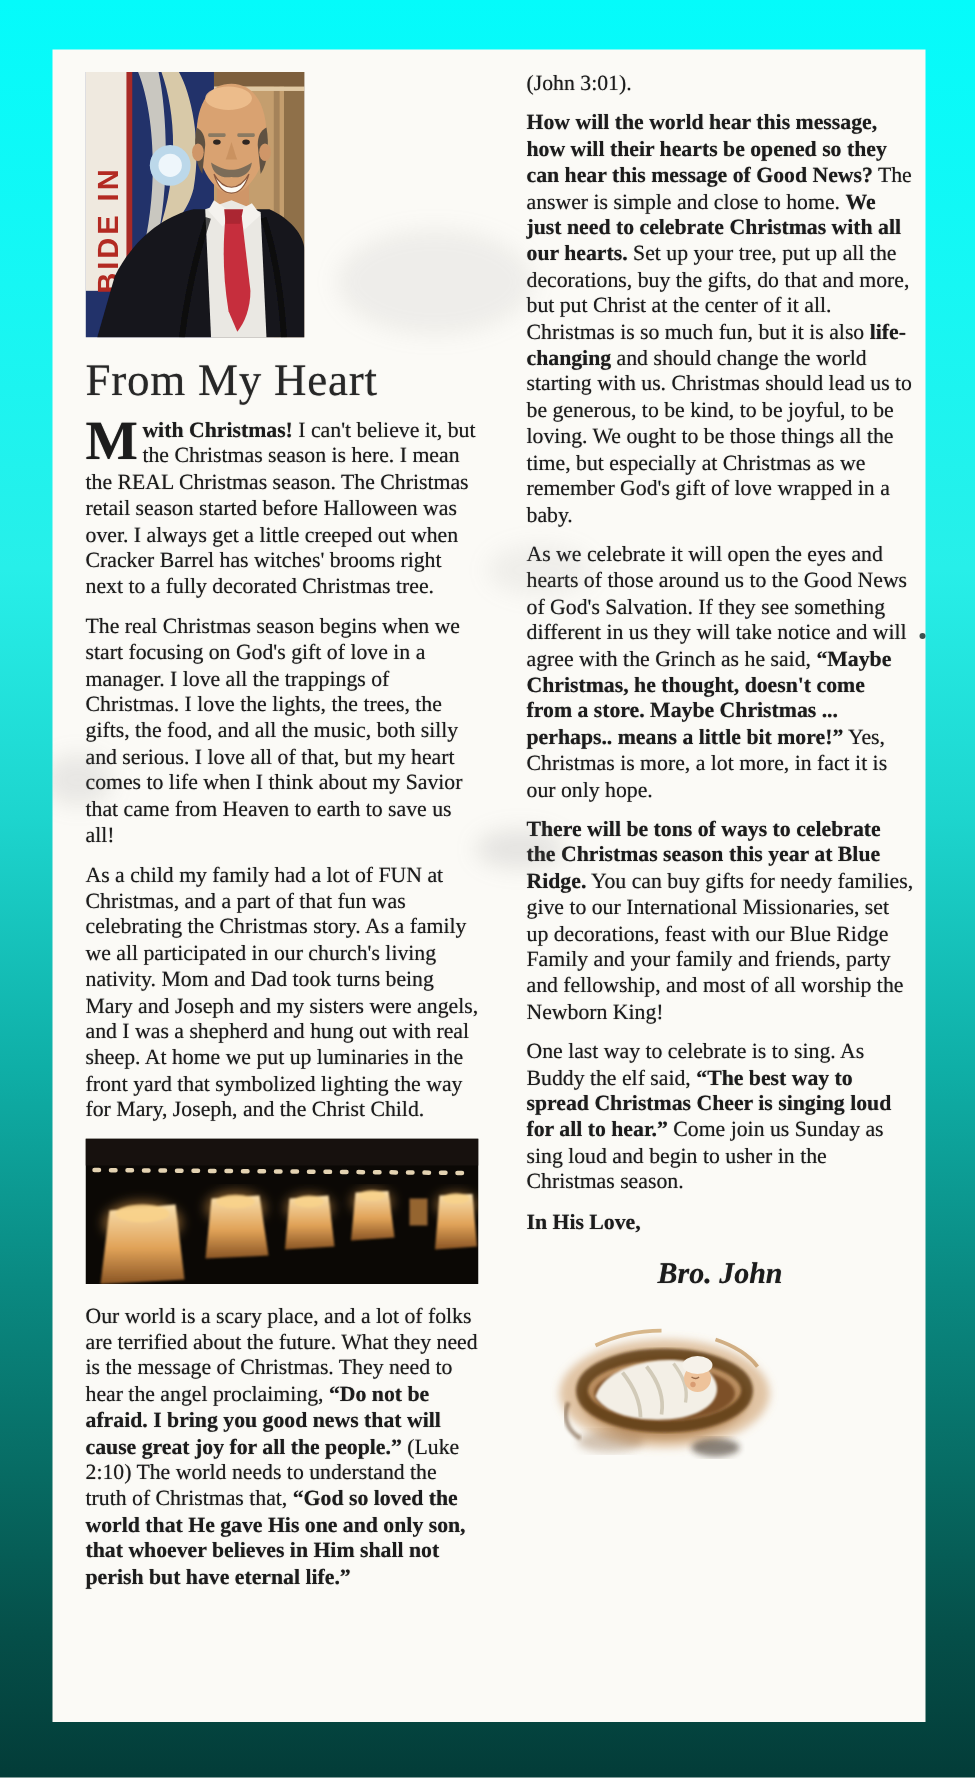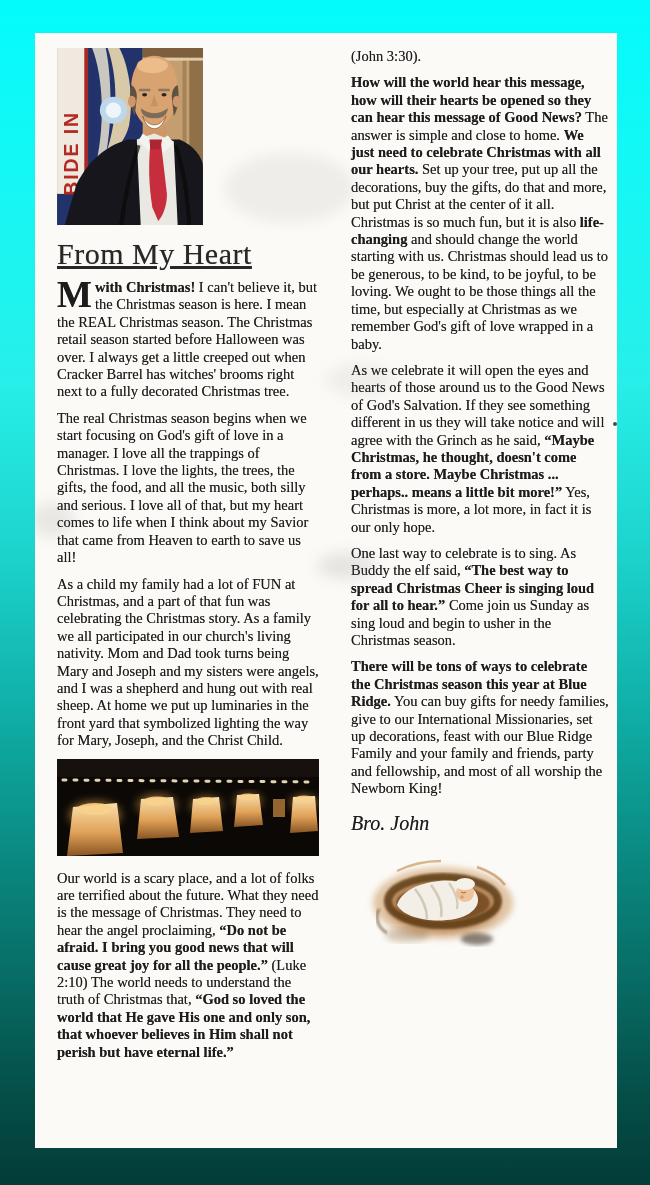--- a/index.html
+++ b/index.html
@@ -27,33 +27,33 @@
   p.body {
     font-size:14.5px; line-height:17.4px; color:#1c1c1c;
     margin:0 0 9px 0; text-align:left;
     text-shadow:0 0 0.6px rgba(35,35,35,0.65);
   }
   .heading {
     font-family:"Liberation Serif", serif;
     font-size:30px; font-weight:400; color:#272727;
     letter-spacing:0.5px; margin:12px 0 8px 0;
     text-shadow:0 0 0.7px rgba(40,40,40,0.6);
-    text-decoration:underline;
   }
   .dropcap {
     float:left; font-size:37px; line-height:30px;
     font-weight:700; padding-right:3px; margin-top:1px;
   }
   b { font-weight:700; }
   .bi { font-weight:700; }
   .bold { font-weight:700; }
   .sig {
-    font-size:20px; font-weight:400; font-style:italic;
+    font-size:20px; font-weight:700; font-style:italic;
     color:#1c1c1c; margin:14px 0 0 0;
     text-shadow:0 0 0.6px rgba(35,35,35,0.65);
+    text-align:center;
   }
   .pastor { display:block; width:146px; height:177px; }
   .luminaria { display:block; width:262px; height:97px; margin:4px 0 14px 0; }
   .manger { display:block; width:170px; height:110px; margin:12px 0 0 6px; }
   .smudge { position:absolute; border-radius:50%; filter:blur(7px); pointer-events:none; }
   .s1 { left:190px; top:120px; width:130px; height:70px; background:rgba(150,150,150,0.12); }
   .s2 { left:-6px;  top:470px; width:46px;  height:34px; background:rgba(120,120,120,0.14); }
   .s3 { left:290px; top:330px; width:70px;  height:34px; background:rgba(140,140,140,0.10); }
   .s4 { left:282px; top:520px; width:60px;  height:26px; background:rgba(120,120,120,0.16); }
   .bgdot { position:absolute; left:613px; top:422px; width:4px; height:4px;
@@ -163,31 +163,32 @@
           <ellipse cx="149" cy="42" rx="10" ry="4" fill="#f8d28a" opacity="0.85"></ellipse>
           <ellipse cx="191" cy="38" rx="9" ry="3.5" fill="#f8d28a" opacity="0.85"></ellipse>
           <ellipse cx="247" cy="40" rx="9" ry="3.5" fill="#f8d28a" opacity="0.85"></ellipse>
         </g>
       </svg>
 
       <p class="body"><span>Our world is a scary place, and a lot of folks are terrified about the future. What they need is the message of Christmas. They need to hear the angel proclaiming, </span><span class="bi">“Do not be afraid. I bring you good news that will cause great joy for all the people.”</span><span> (Luke 2:10) The world needs to understand the truth of Christmas that, </span><span class="bi">“God so loved the world that He gave His one and only son, that whoever believes in Him shall not perish but have eternal life.”</span></p>
     </div>
 
     <div class="col-right">
-      <p class="body">(John 3:30).</p>
+      <p class="body">(John 3:01).</p>
 
       <p class="body"><b>How will the world hear this message, how will their hearts be opened so they can hear this message of Good News?</b><span> The answer is simple and close to home. </span><b>We just need to celebrate Christmas with all our hearts.</b><span> Set up your tree, put up all the decorations, buy the gifts, do that and more, but put Christ at the center of it all. Christmas is so much fun, but it is also </span><b>life-changing</b><span> and should change the world starting with us. Christmas should lead us to be generous, to be kind, to be joyful, to be loving. We ought to be those things all the time, but especially at Christmas as we remember God's gift of love wrapped in a baby.</span></p>
 
       <p class="body"><span>As we celebrate it will open the eyes and hearts of those around us to the Good News of God's Salvation. If they see something different in us they will take notice and will agree with the Grinch as he said, </span><span class="bi">“Maybe Christmas, he thought, doesn't come from a store. Maybe Christmas ... perhaps.. means a little bit more!”</span><span> Yes, Christmas is more, a lot more, in fact it is our only hope.</span></p>
 
+      <p class="body"><b>There will be tons of ways to celebrate the Christmas season this year at Blue Ridge.</b><span> You can buy gifts for needy families, give to our International Missionaries, set up decorations, feast with our Blue Ridge Family and your family and friends, party and fellowship, and most of all worship the Newborn King!</span></p>
+
       <p class="body"><span>One last way to celebrate is to sing. As Buddy the elf said, </span><span class="bi">“The best way to spread Christmas Cheer is singing loud for all to hear.”</span><span> Come join us Sunday as sing loud and begin to usher in the Christmas season.</span></p>
 
-      <p class="body"><b>There will be tons of ways to celebrate the Christmas season this year at Blue Ridge.</b><span> You can buy gifts for needy families, give to our International Missionaries, set up decorations, feast with our Blue Ridge Family and your family and friends, party and fellowship, and most of all worship the Newborn King!</span></p>
-
-
+
+      <p class="body bold">In His Love,</p>
 
       <p class="sig">Bro. John</p>
 
       <svg class="manger" viewBox="0 0 170 110" xmlns="http://www.w3.org/2000/svg">
         <defs>
           <filter id="mb0">
               <feGaussianBlur stdDeviation="0.7"></feGaussianBlur>
             </filter>
           <filter id="mb1">
               <feGaussianBlur stdDeviation="1.2"></feGaussianBlur>

